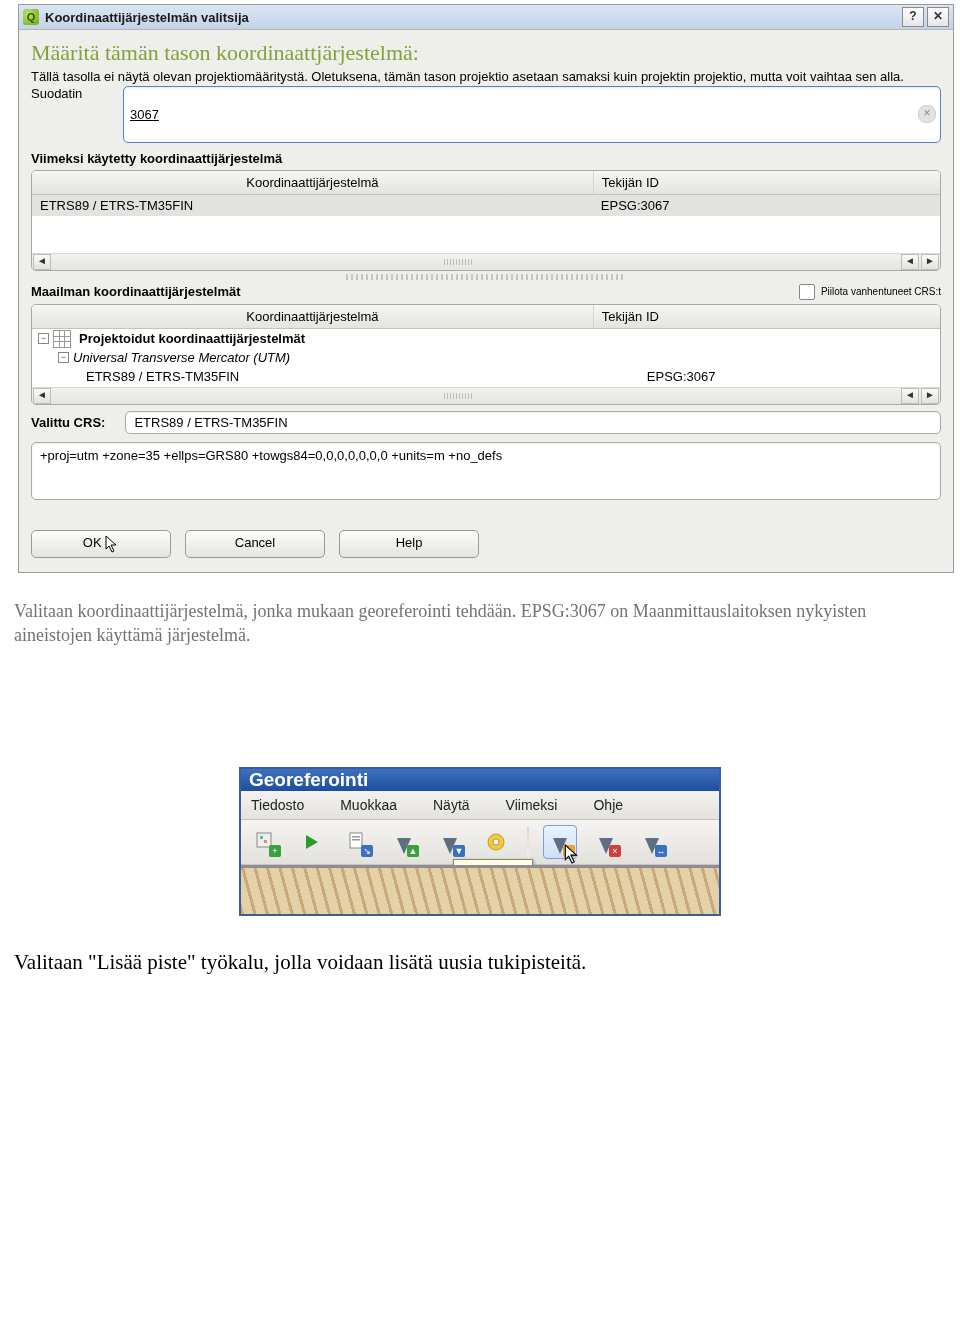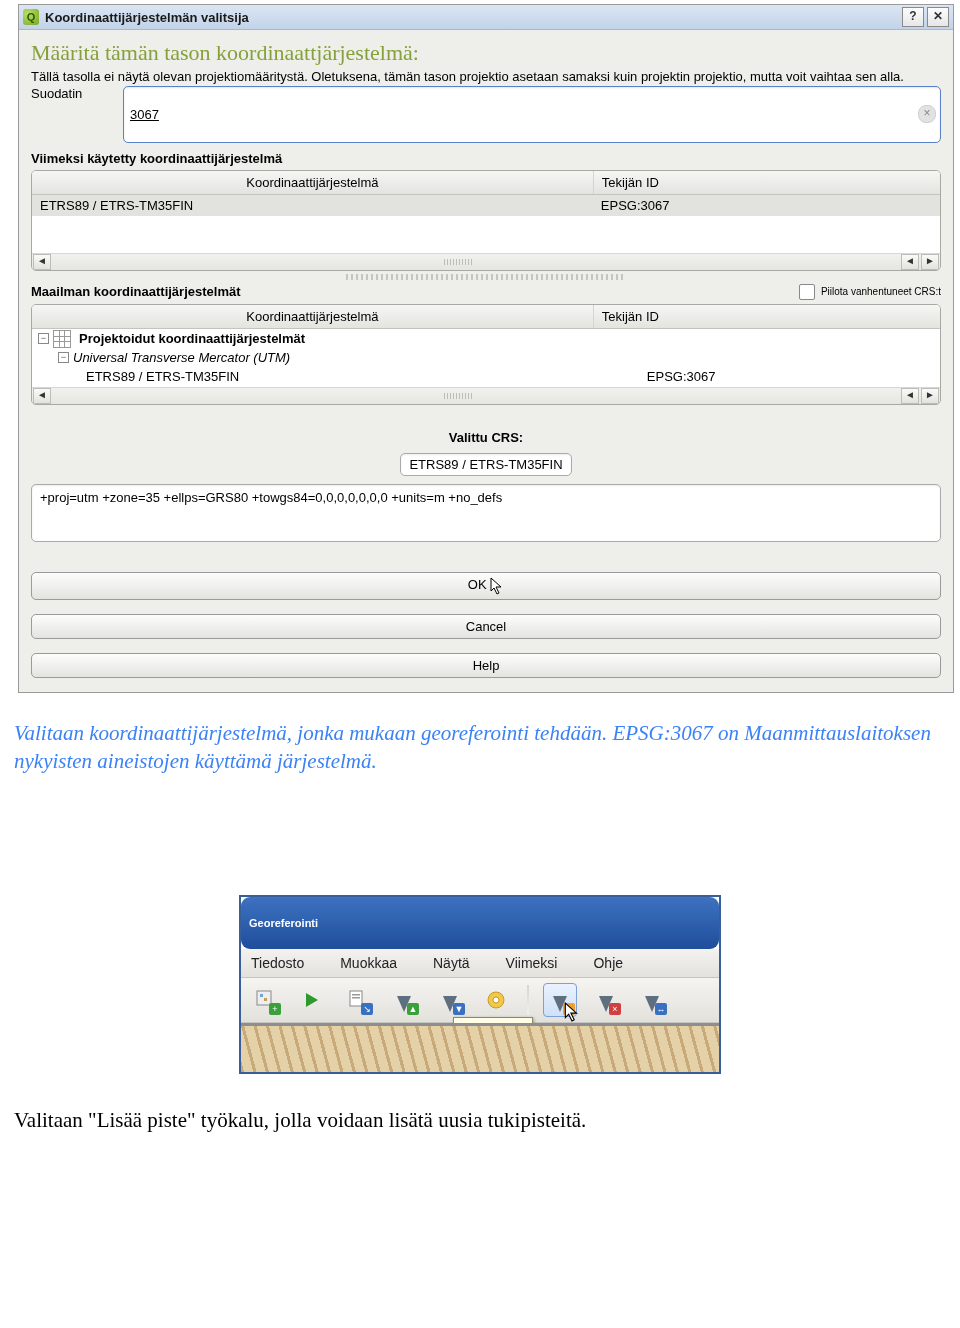--- a/index.html
+++ b/index.html
@@ -142,63 +142,61 @@
   .tree-node { display: flex; align-items: center; gap: 4px; padding: 1px 6px; }
   .tree-indent { width: 16px; }
   .tree-sq {
     width: 9px; height: 9px; border: 1px solid #888;
     text-align: center; line-height: 8px; font-size: 9px; color: #555;
     display: inline-block;
   }
   .tree-lbl { font-size: 13px; }
   .bold-it { font-weight: bold; }
   .italic { font-style: italic; }
-  .sel-crs-row { display: flex; align-items: center; gap: 8px; margin-top: 25px; flex-direction: column; }
+  .sel-crs-row { display: flex; align-items: center; gap: 20px; margin-top: 6px; }
   .sel-crs-row .tfield {
     flex: 1; background: #fff; border: 1px solid #aaa;
     border-radius: 5px; padding: 3px 8px;
     box-shadow: inset 0 1px 2px rgba(0,0,0,0.08);
   }
   .projstr {
     background: #fff; border: 1px solid #aaa;
     border-radius: 5px; padding: 5px 8px; margin-top: 8px;
     min-height: 46px;
     box-shadow: inset 0 1px 2px rgba(0,0,0,0.08);
   }
   .btn-row {
     display: flex; gap: 14px; justify-content: flex-start;
     margin-top: 30px;
-    flex-direction: column;
   }
   .btn {
     min-width: 110px; padding: 4px 14px;
     border: 1px solid #9a9a9a; border-radius: 5px;
     background: linear-gradient(#fdfdfb,#e3e3df);
     text-align: center;
   }
   .cursor-arrow {
     display: inline-block; width: 14px; height: 18px;
     vertical-align: middle;
   }
   .doc-text {
     font-family: "Times New Roman", Georgia, serif;
-    font-size: 21px;
-    color: #3b82f6;
+    font-size: 18px;
+    color: #737373;
     line-height: 1.35;
     margin: 26px 14px 0 14px;
-    font-style: italic;
   }
   
   .georef {
     width: 478px; margin: 120px auto 0 auto;
     border: 2px solid #3a5e99;
   }
   .gr-title {
     background: linear-gradient(#3d72c0,#1f4e9b);
-    color: #fff; font-weight: bold; padding: 20px 8px; font-size: 11px; border-radius: 9px;
+    color: #fff; font-weight: bold; padding: 0 8px; font-size: 19px;
   }
   .gr-menubar {
     background: linear-gradient(#f3f2f0,#e3e2dd);
     padding: 6px 10px;
     display: flex; gap: 36px;
     font-size: 14px; color: #222;
     border-bottom: 1px solid #c6c6c0;
   }
   .gr-toolbar {
     background: linear-gradient(#f5f4f1,#e2e1dc);

